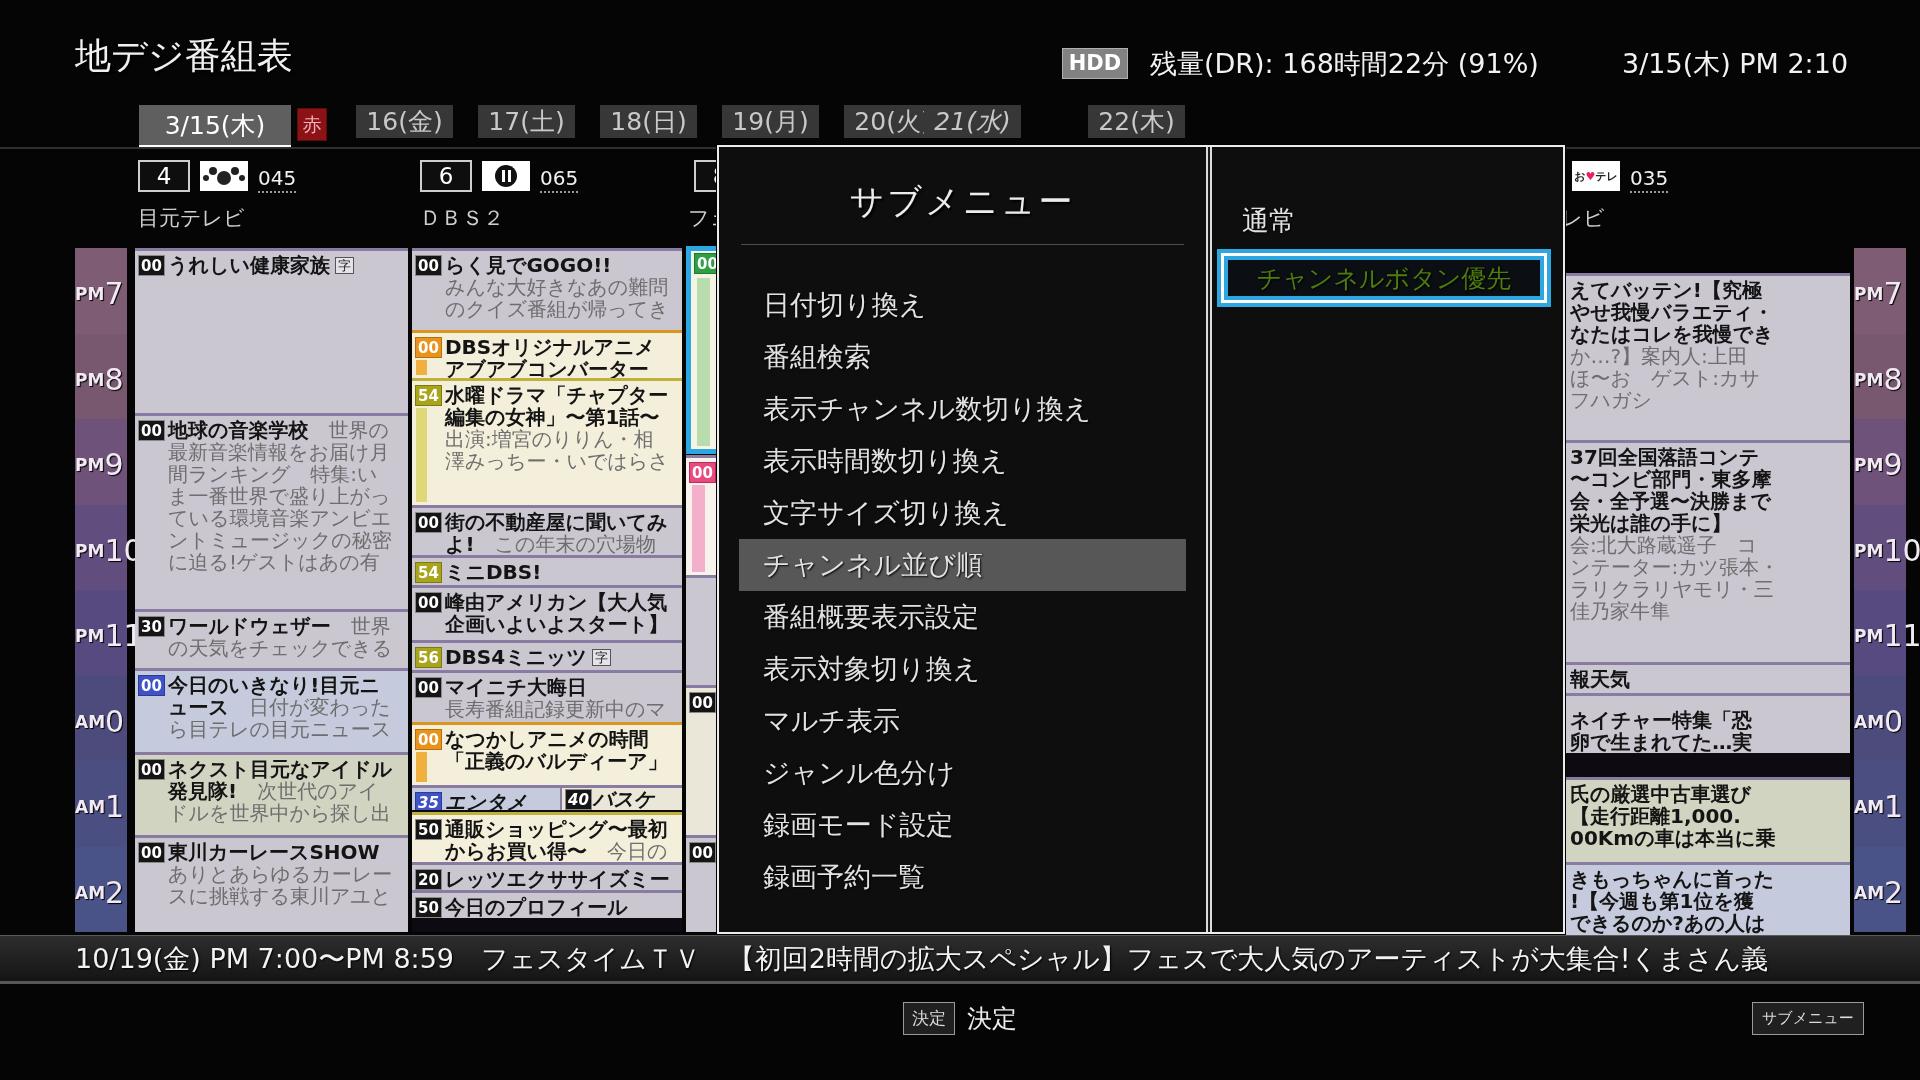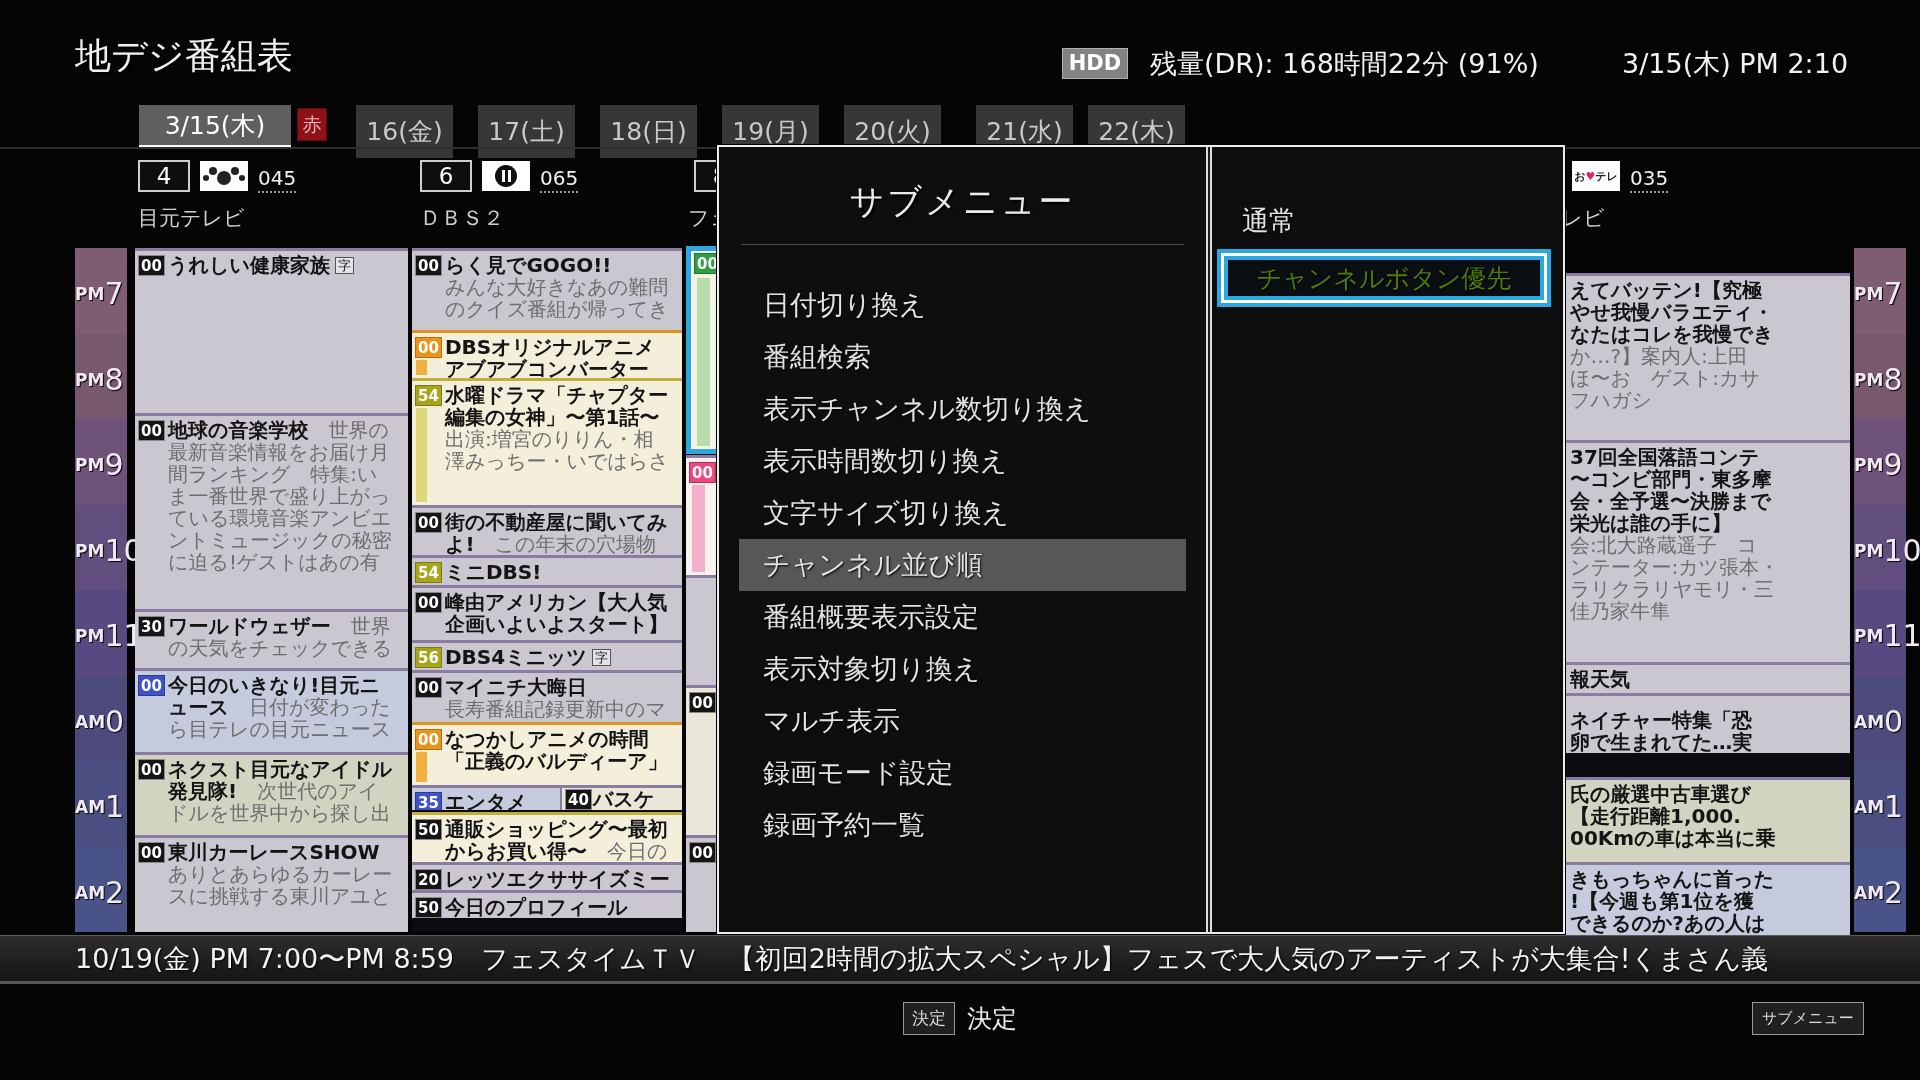--- a/index.html
+++ b/index.html
@@ -8,21 +8,21 @@
   .abs{position:absolute;}
 
   
   #page-title{left:75px;top:32px;font-size:36px;color:#f0f0f0;text-shadow:2px 2px 2px #000;}
   #hdd-badge{left:1062px;top:48px;width:64px;height:29px;background:#828282;color:#fff;
              border:1px solid #b0b0b0;font-size:21px;font-weight:bold;text-align:center;line-height:29px;}
   #capacity{left:1150px;top:46px;font-size:27px;color:#f2f2f2;text-shadow:1px 1px 2px #000;}
   #clock{left:1622px;top:46px;font-size:27px;color:#f2f2f2;text-shadow:1px 1px 2px #000;}
 
   
-  .tab{height:53px;font-size:25px;display:flex;align-items:center;justify-content:center;top:105px;}
+  .tab{height:33px;font-size:25px;display:flex;align-items:center;justify-content:center;top:105px;}
   #tab-active{left:139px;width:152px;background:#5f5f5f;color:#fff;border-bottom:4px solid #fff;height:40px;}
   #red-badge{left:297px;top:108px;width:28px;height:31px;background:#8c1216;color:#f0b2ba;
              font-size:19px;display:flex;align-items:center;justify-content:center;border:1px solid #5a0c0e;}
   .tab-other{background:#373737;color:#c9c9c9;width:97px;}
   #tabs-line{left:0;top:147px;width:1920px;height:2px;background:#2f2f2f;}
 
   
   .ch-num{top:160px;width:52px;height:32px;border:2px solid #cfcfcf;color:#fff;font-size:23px;
           display:flex;align-items:center;justify-content:center;background:rgba(20,20,20,.6);box-sizing:border-box;}
   .ch-logo{top:161px;width:48px;height:30px;background:#fff;display:flex;align-items:center;justify-content:center;overflow:hidden;}
@@ -97,21 +97,21 @@
   <div class="abs" id="clock">3/15(木) PM 2:10</div>
 
   <div class="abs tab" id="tab-active">3/15(木)</div>
   <div class="abs" id="red-badge">赤</div>
   <div id="tabs-other">
       <div class="abs tab tab-other" style="left: 356px;">16(金)</div>
       <div class="abs tab tab-other" style="left: 478px;">17(土)</div>
       <div class="abs tab tab-other" style="left: 600px;">18(日)</div>
       <div class="abs tab tab-other" style="left: 722px;">19(月)</div>
       <div class="abs tab tab-other" style="left: 844px;">20(火)</div>
-      <div class="abs tab tab-other" style="left: 976px;">21(水)</div>
+      <div class="abs tab tab-other" style="left: 924px; font-style: italic;">21(水)</div>
       <div class="abs tab tab-other" style="left: 1088px;">22(木)</div>
     </div>
   <div class="abs" id="tabs-line"></div>
 
   <div id="channel-band">
       <div class="abs ch-num" style="left: 138px;">4</div>
       <div class="abs ch-logo" style="left: 200px;">
         <svg width="44" height="26" viewBox="0 0 44 26">
           <circle cx="22" cy="15" r="7" fill="#222"></circle>
           <circle cx="11" cy="8" r="4" fill="#222"></circle>
@@ -269,21 +269,21 @@
         </div>
         <div class="cell bg-gray" style="top: 422px; height: 52px;">
           <div class="badge b-black">00</div>
           <p><b>マイニチ大晦日</b><span class="dblock">長寿番組記録更新中のマ</span></p>
         </div>
         <div class="cell bg-cream bd-orange" style="top: 474px; height: 63px;">
           <div class="stripe" style="background: rgb(240, 176, 64);"></div>
           <div class="badge b-orange">00</div>
           <p><b>なつかしアニメの時間「正義のバルディーア」</b></p>
         </div>
-        <div class="cell bg-blue" style="top: 537px; height: 25px;">
+        <div class="cell bg-blue" style="top: 537px; height: 25px; font-style: italic;">
           <div class="badge b-blue">35</div>
           <p><b>エンタメ</b></p>
           <div class="split-seg bg-cream2" style="left: 148px; right: 0px; border-left: 2px solid rgb(138, 123, 162);">
             <div class="badge b-black" style="top: 1px;">40</div>
             <p style="padding-left: 31px; padding-top: 0px;"><b>バスケの時</b></p>
           </div>
         </div>
         <div class="cell bg-cream bd-yellow" style="top: 564px; height: 50px;">
           <div class="badge b-black">50</div>
           <p><b>通販ショッピング〜最初からお買い得〜</b><span>　今日の</span></p>
@@ -360,20 +360,21 @@
     <div class="abs" id="menu">
         <div class="mitem">日付切り換え</div>
         <div class="mitem">番組検索</div>
         <div class="mitem">表示チャンネル数切り換え</div>
         <div class="mitem">表示時間数切り換え</div>
         <div class="mitem">文字サイズ切り換え</div>
         <div class="mitem sel">チャンネル並び順</div>
         <div class="mitem">番組概要表示設定</div>
         <div class="mitem">表示対象切り換え</div>
         <div class="mitem">マルチ表示</div>
+        <div class="mitem">ジャンル色分け</div>
         <div class="mitem">録画モード設定</div>
         <div class="mitem">録画予約一覧</div>
       </div>
     <div class="abs" id="dlg-divider"></div>
     <div class="abs" id="opt-normal">通常</div>
     <div class="abs" id="opt-box">
       <span>チャンネルボタン優先</span>
     </div>
   </div>
 

